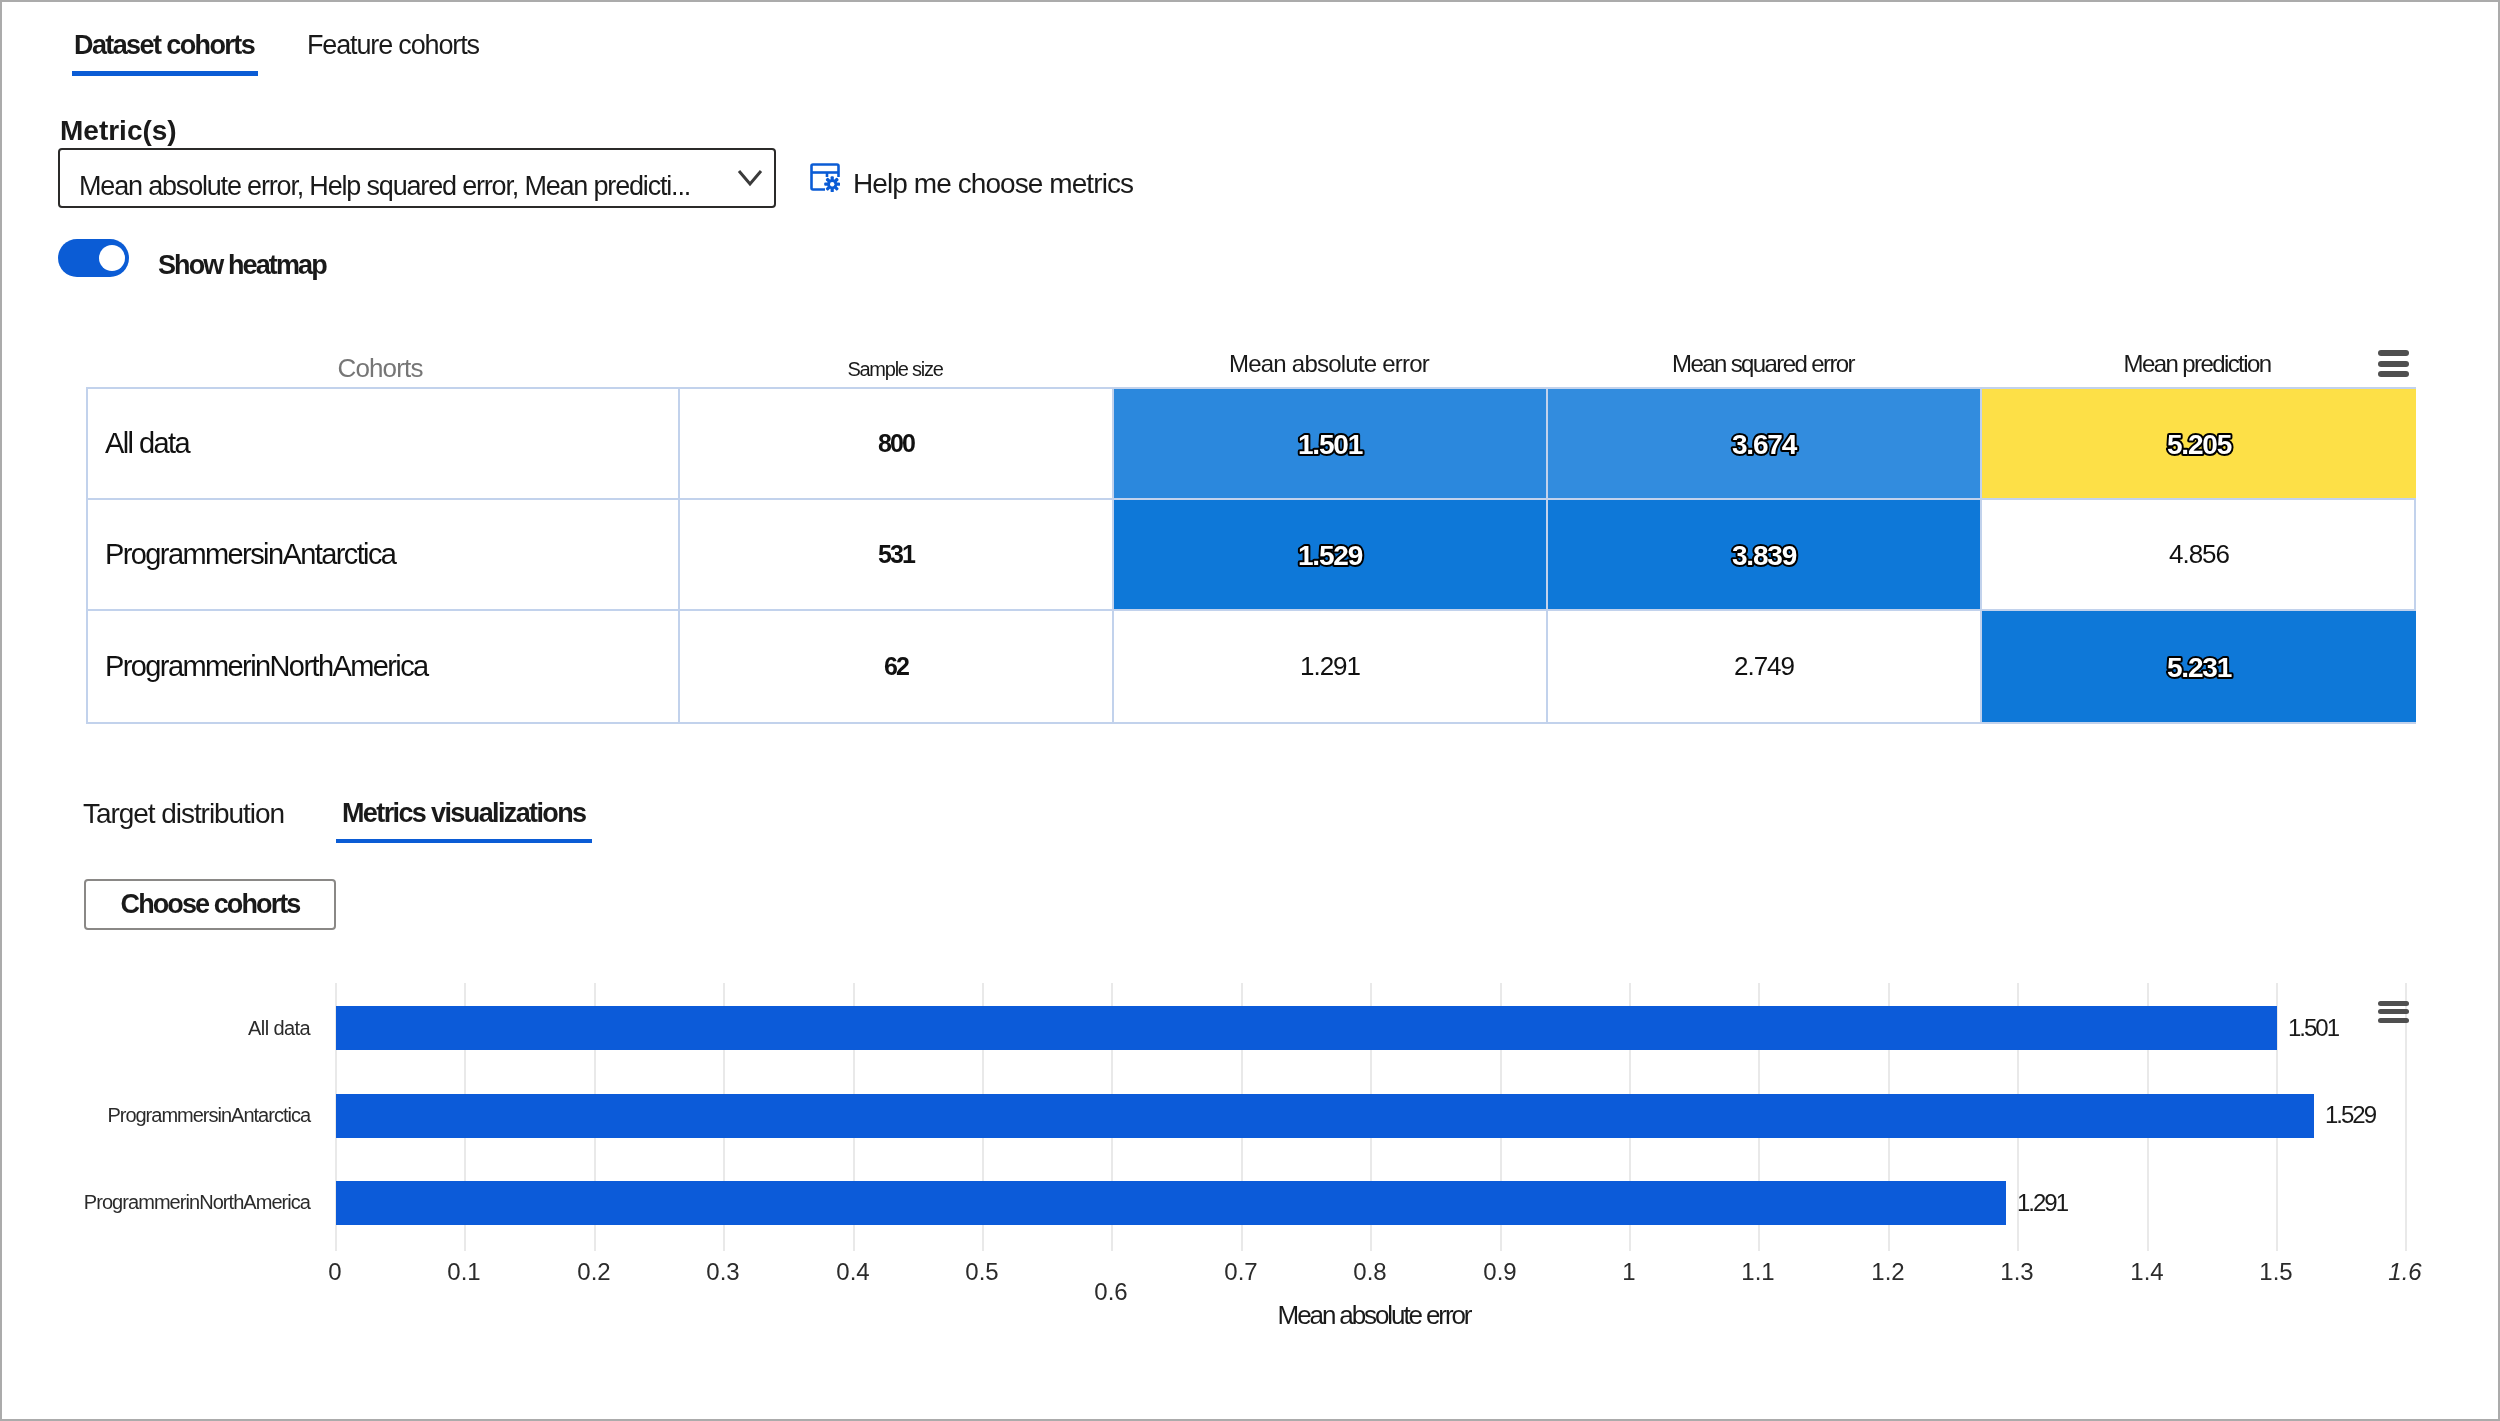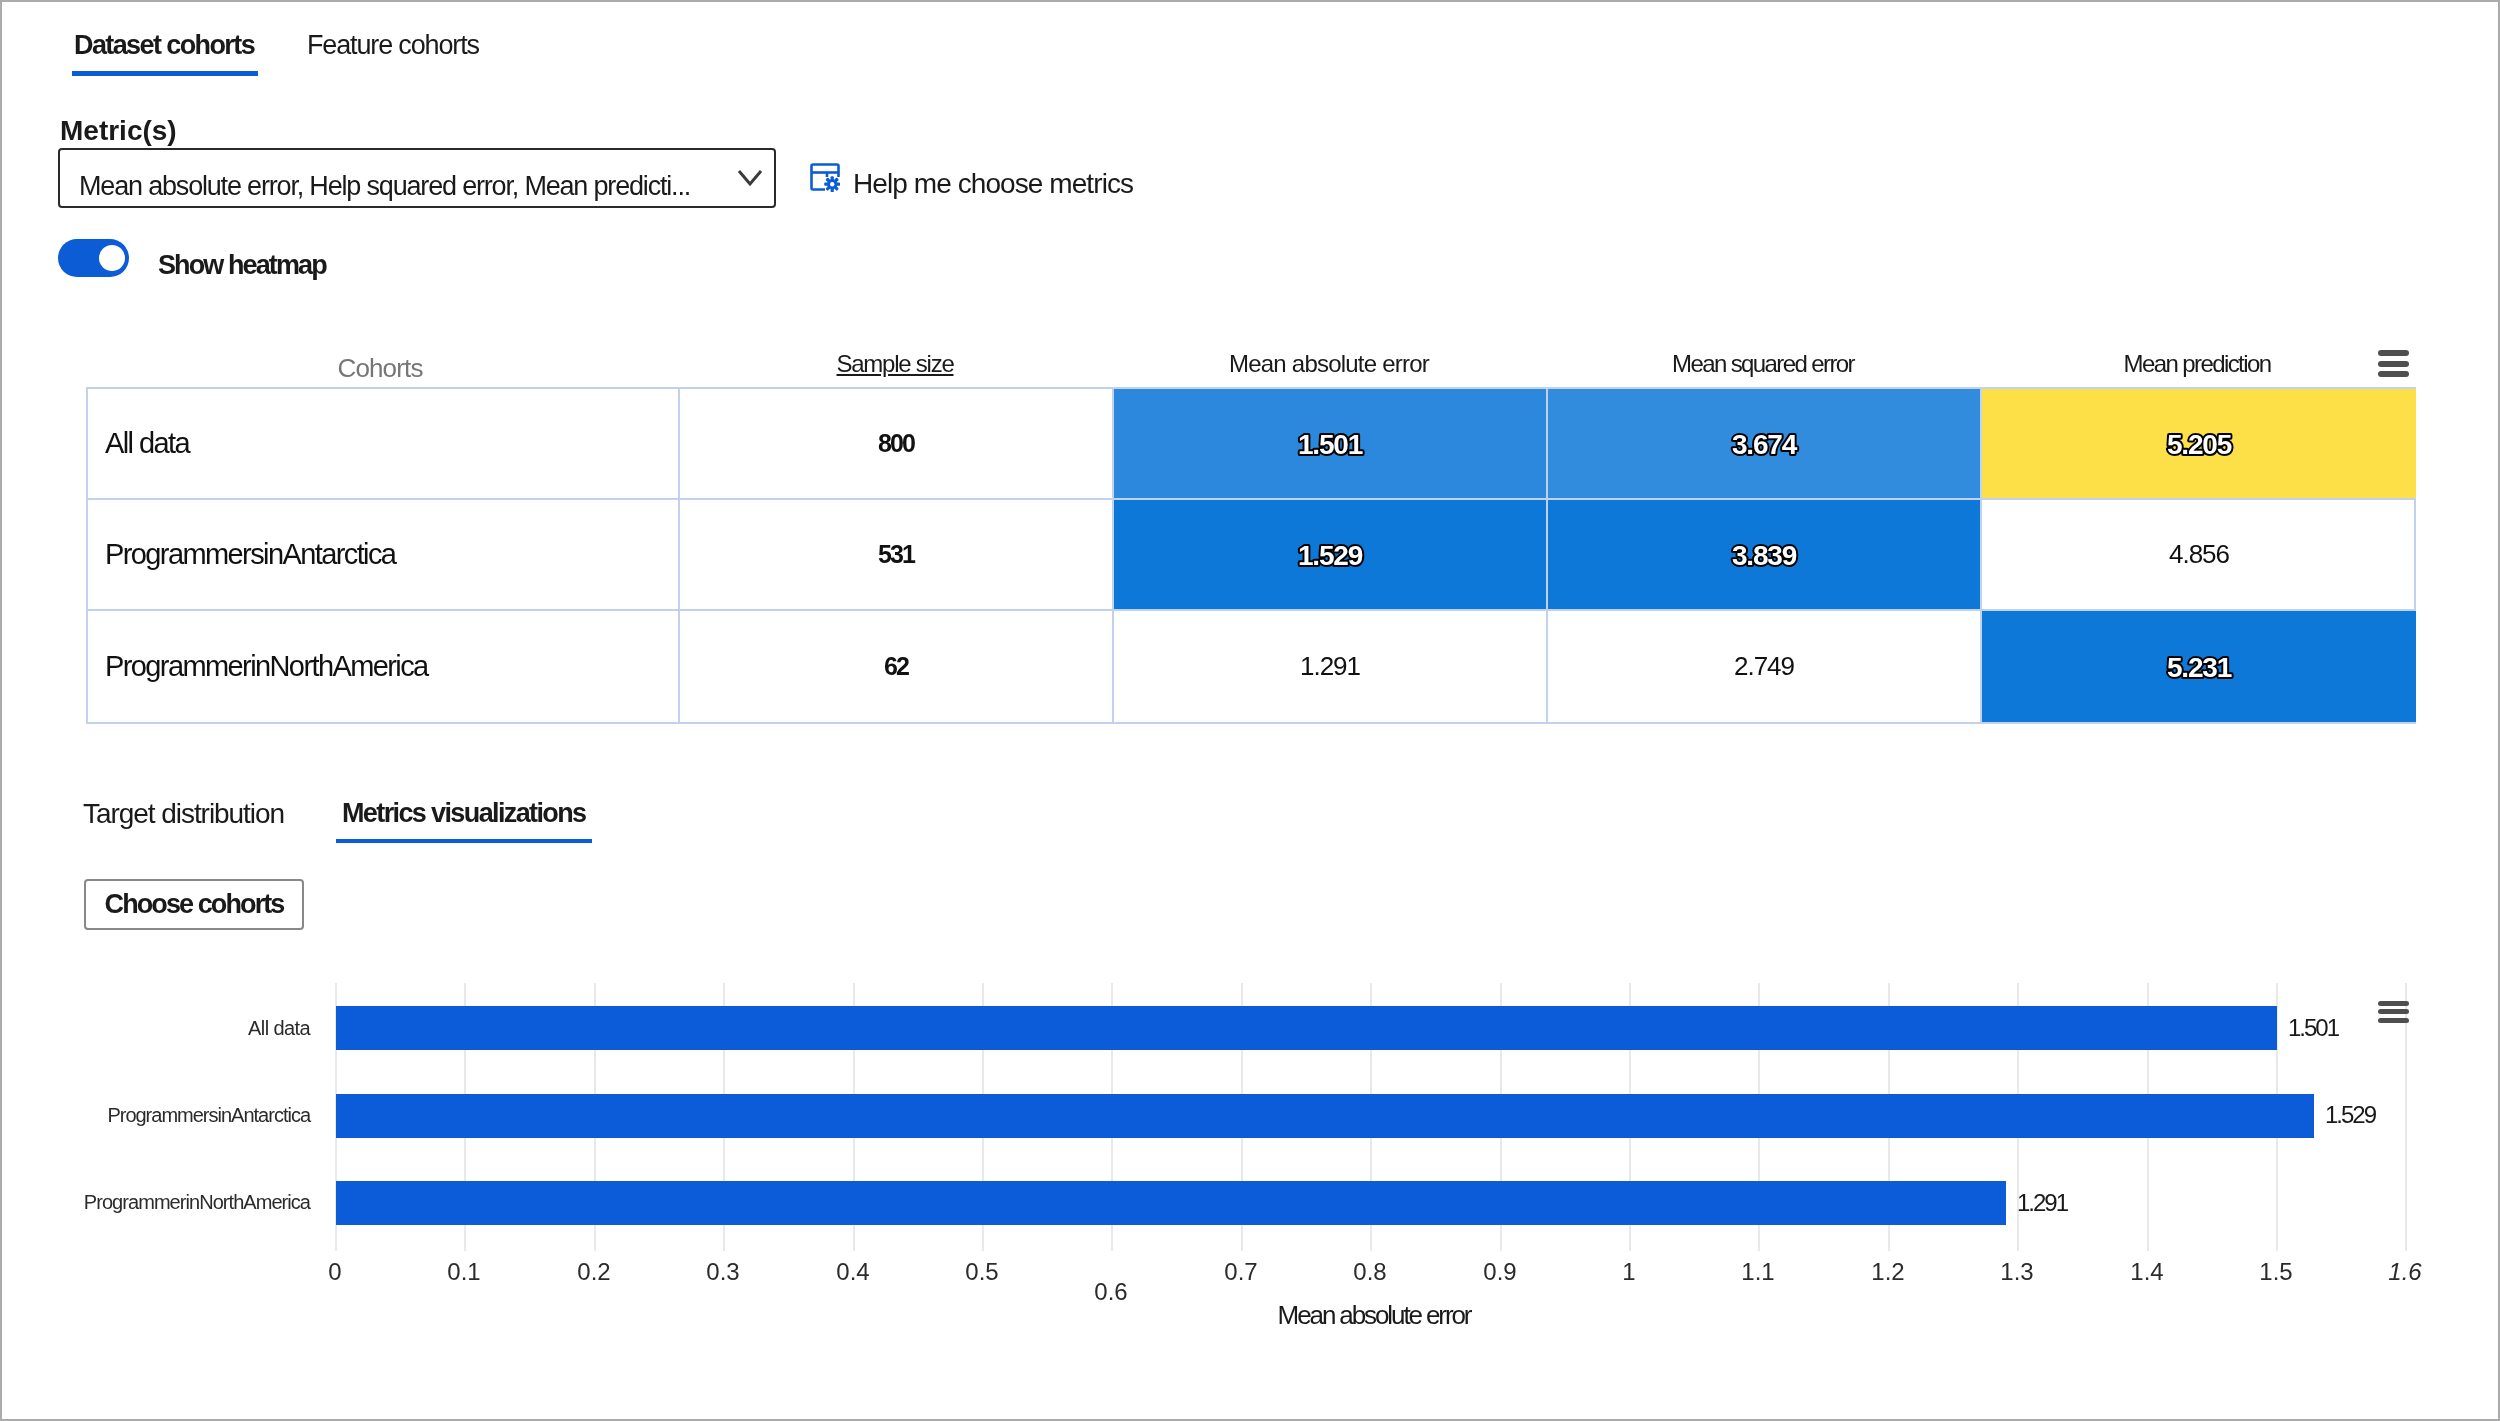--- a/index.html
+++ b/index.html
@@ -19,21 +19,21 @@
 #tbl>div { border-right:2px solid #c2d2ec; border-bottom:2px solid #c2d2ec;
    display:flex; align-items:center; justify-content:center;
    font-size:26px; letter-spacing:-1px; color:#111; }
 #tbl>div:nth-child(5n) { border-right:none; }
 #tbl>div:nth-child(n+11) { border-bottom:none; }
 #tbl>div.name { justify-content:flex-start; padding-left:17px; font-size:29px; letter-spacing:-1.6px; }
 #tbl>div.num { font-weight:bold; font-size:25px; letter-spacing:-1.9px; }
 .halo svg { display:block; }
 .ham { position:absolute; width:31px; }
 .ham div { border-radius:3px; background:#4f4f4f; }
-#btn { position:absolute; left:82px; top:877px; width:220px; height:51px; border:2px solid #8a8886;
+#btn { position:absolute; left:82px; top:877px; width:252px; height:51px; border:2px solid #8a8886;
        border-radius:4px; display:flex; align-items:center; justify-content:center;
        font-weight:bold; font-size:27px; letter-spacing:-1.9px; color:#1a1a1a; }
 .gl { position:absolute; top:981px; width:2px; height:268px; background:#e9e9e9; }
 .bar { position:absolute; left:334px; height:44px; background:#0c5bd9; }
 .ylab { position:absolute; right:2188px; text-align:right; font-size:20px; color:#2b2b2b; white-space:nowrap; line-height:1; }
 .xlab { position:absolute; font-size:24px; color:#2b2b2b; transform:translateX(-50%); line-height:1; }
 .blab { position:absolute; font-size:24px; letter-spacing:-2px; color:#1a1a1a; line-height:1; }
 </style>
 </head>
 <body>
@@ -70,21 +70,21 @@
   </g>
 </svg>
 <div class="t" style="left:851px; top:160px; font-size:28px; letter-spacing:-0.92px;">Help me choose metrics</div>
 
 <div id="toggle">
       <div id="knob"></div>
     </div>
 <div class="t b" style="left:156px; top:242px; font-size:27px; letter-spacing:-1.9px;">Show heatmap</div>
 
 <div class="t" style="left:378px; top:345px; font-size:26px; color:#767676; letter-spacing:-0.85px; transform:translateX(-50%);">Cohorts</div>
-<div class="t" style="left:893px; top:342px; font-size:24px; letter-spacing:-1.25px; transform:translateX(-50%);text-decoration:underline;">Sample size</div>
+<div class="t" style="left:893px; top:349px; font-size:20px; letter-spacing:-1.25px; transform:translateX(-50%);">Sample size</div>
 <div class="t" style="left:1327px; top:342px; font-size:24px; letter-spacing:-0.78px; transform:translateX(-50%);">Mean absolute error</div>
 <div class="t" style="left:1761px; top:342px; font-size:24px; letter-spacing:-1.6px; transform:translateX(-50%);">Mean squared error</div>
 <div class="t" style="left:2195px; top:342px; font-size:24px; letter-spacing:-1.6px; transform:translateX(-50%);">Mean prediction</div>
 <div class="ham" style="left:2376px; top:348px;">
       <div style="height:6px; margin-bottom:4.6px;"></div>
       <div style="height:6px; margin-bottom:4.6px;"></div>
       <div style="height:6px;"></div>
     </div>
 
 <div id="tbl">

